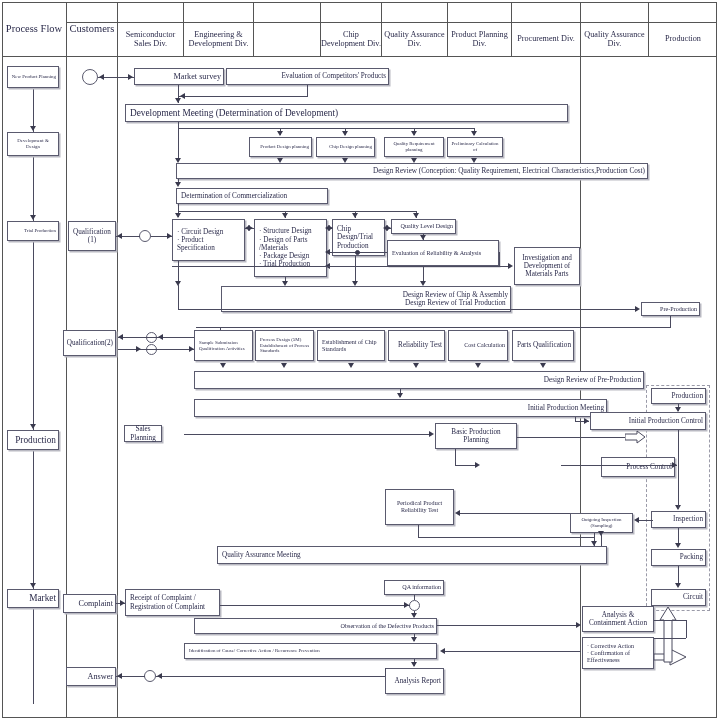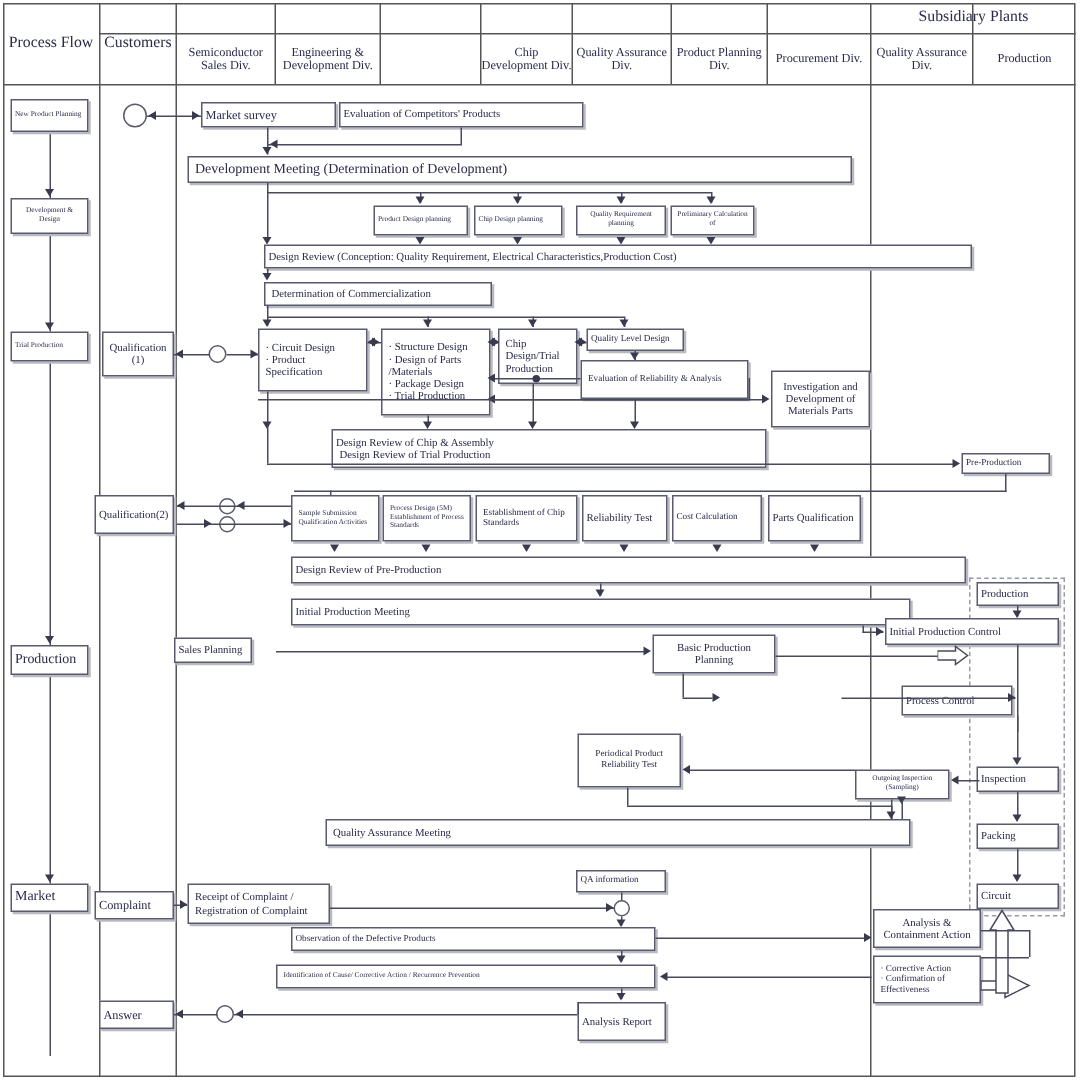--- a/index.html
+++ b/index.html
@@ -13,21 +13,21 @@
   .hline{position:absolute;left:0;height:1px;background:#555;}
 
   .hdr{position:absolute;text-align:center;color:#2a2a4a;line-height:1.12;
        display:flex;align-items:center;justify-content:center;box-sizing:border-box;}
   .hdr.top{font-size:10.5px;}
   .hdr.col{font-size:8.2px;}
   .hdr.big{font-size:10.5px;}
 
   
   .box{position:absolute;box-sizing:border-box;border:1px solid #5a5a6e;background:#fff;
-       display:flex;align-items:center;justify-content:flex-start;text-align:center;
+       display:flex;align-items:center;justify-content:flex-end;text-align:center;
        line-height:1.15;color:#2a2a4a;padding:1px 2px;}
   .box.shadow{box-shadow:1.5px 1.5px 0 0 #b9b9c2;}
   .box.l{justify-content:flex-start;text-align:left;padding-left:4px;}
   .f5{font-size:4.9px;}
   .f6{font-size:6.1px;}
   .f7{font-size:7.2px;}
   .f8{font-size:8.2px;}
   .f9{font-size:9.3px;}
 
   .circ{position:absolute;border:1px solid #5a5a6e;border-radius:50%;background:#fff;box-sizing:border-box;}
@@ -58,21 +58,20 @@
   <div class="vline" style="left:117px;height:716px;top:2px;"></div>
   <div class="vline" style="left:183px;height:54px;top:2px;"></div>
   <div class="vline" style="left:253px;height:54px;top:2px;"></div>
   <div class="vline" style="left:320px;height:54px;top:2px;"></div>
   <div class="vline" style="left:381px;height:54px;top:2px;"></div>
   <div class="vline" style="left:447px;height:54px;top:2px;"></div>
   <div class="vline" style="left:511px;height:54px;top:2px;"></div>
   <div class="vline" style="left:580px;height:716px;top:2px;"></div>
   <div class="vline" style="left:648px;height:54px;top:2px;"></div>
 
-  <div class="hdr top" style="left:581px;top:2px;width:136px;height:20px;">Subsidiary Plants</div>
 
   <div class="hdr big" style="left:2px;top:2px;width:64px;height:54px;">Process Flow</div>
   <div class="hdr big" style="left:67px;top:2px;width:50px;height:54px;">Customers</div>
   <div class="hdr col" style="left:118px;top:22px;width:65px;height:34px;">Semiconductor Sales Div.</div>
   <div class="hdr col" style="left:184px;top:22px;width:69px;height:34px;">Engineering &amp; Development Div.</div>
   <div class="hdr col" style="left:321px;top:22px;width:60px;height:34px;">Chip Development Div.</div>
   <div class="hdr col" style="left:382px;top:22px;width:65px;height:34px;">Quality Assurance Div.</div>
   <div class="hdr col" style="left:448px;top:22px;width:63px;height:34px;">Product Planning Div.</div>
   <div class="hdr col" style="left:512px;top:22px;width:68px;height:34px;">Procurement Div.</div>
   <div class="hdr col" style="left:581px;top:22px;width:67px;height:34px;">Quality Assurance Div.</div>
@@ -307,21 +306,21 @@
   <div class="box f7 shadow" style="left:194px;top:371px;width:450px;height:18px;">
     <span>Design Review of Pre-Production</span>
   </div>
 
   <div class="ln lnv" style="left:400px;top:389px;height:8px;"></div>
   <div class="ar d" style="left:397px;top:393px;"></div>
   <div class="box f7 shadow" style="left:194px;top:399px;width:413px;height:18px;">
     <span>Initial Production Meeting</span>
   </div>
 
-  <div class="box f7 shadow" style="left:116px;top:425px;width:52px;height:17px;">
+  <div class="box f7 shadow" style="left:124px;top:425px;width:38px;height:17px;">
     <span>Sales Planning</span>
   </div>
   <div class="box f7 shadow" style="left:435px;top:423px;width:82px;height:26px;">
     <span>Basic Production Planning</span>
   </div>
 
   <div class="ln lnh" style="left:184px;top:434px;width:247px;"></div>
   <div class="ar r" style="left:429px;top:431px;"></div>
   <div class="ln lnv" style="left:455px;top:449px;height:16px;"></div>
   <div class="ln lnh" style="left:455px;top:465px;width:20px;"></div>

